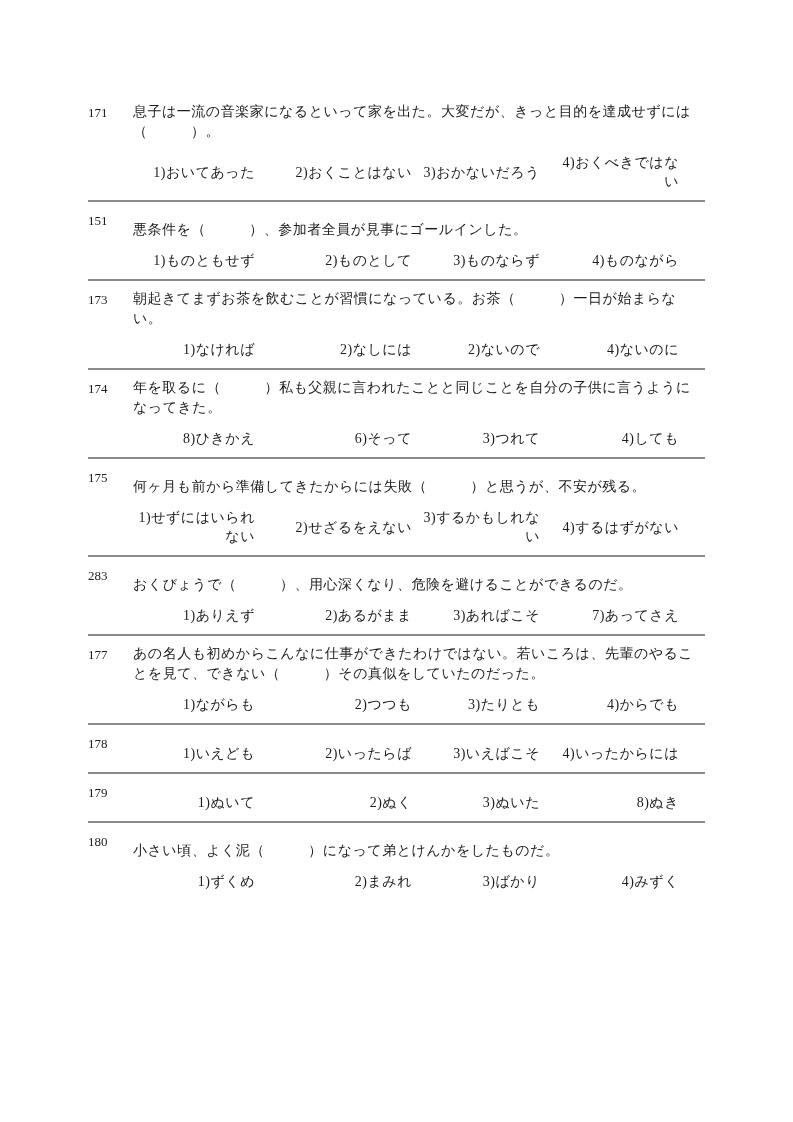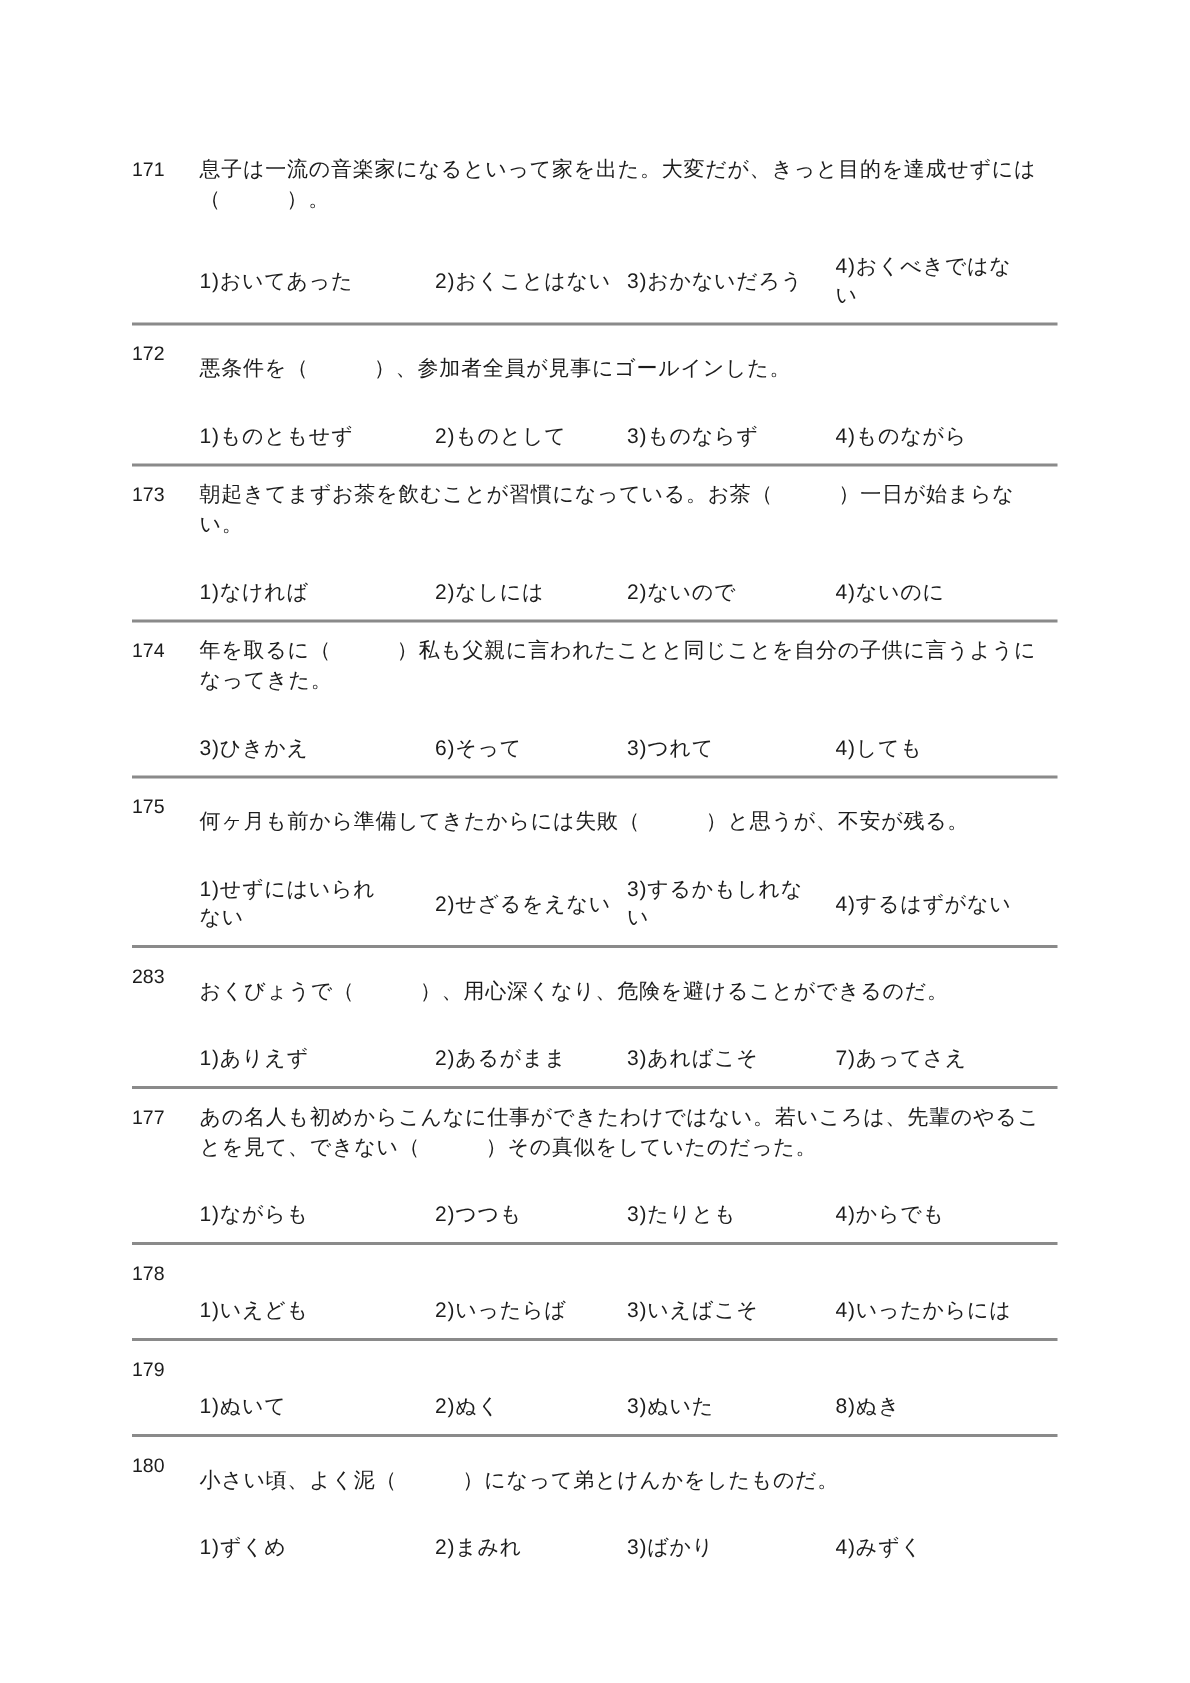--- a/index.html
+++ b/index.html
@@ -7,21 +7,21 @@
     padding: 0;
     background: #ffffff;
   }
   .page {
     position: relative;
     width: 793px;
     height: 1122px;
     background: #ffffff;
     box-sizing: border-box;
     padding: 102px 88px 0 88px;
-    font-family: Liberation Sans, sans-serif;
+    font-family: Liberation Serif, serif;
     color: #1c1c1c;
     overflow: hidden;
   }
   .q {
     display: grid;
     grid-template-columns: 45px 1fr;
     align-items: start;
   }
   .qnum {
     font-size: 13px;
@@ -33,22 +33,23 @@
     font-size: 14px;
     line-height: 20px;
     letter-spacing: 0.5px;
     word-break: break-all;
   }
   .q.raised .qtext { margin-top: 10px; }
   .opts {
     display: grid;
     grid-template-columns: 157px 128px 139px 1fr;
     align-items: center;
-    margin-top: 26px;
+    margin-top: 11px;
     margin-bottom: 2px;
+    text-align: right;
   }
   .opt {
     font-size: 14px;
     line-height: 19px;
     letter-spacing: 0.5px;
     word-break: break-all;
     max-width: 122px;
   }
   .rule {
     height: 2px;
@@ -70,21 +71,21 @@
         <div class="opt">1)おいてあった</div>
         <div class="opt">2)おくことはない</div>
         <div class="opt">3)おかないだろう</div>
         <div class="opt">4)おくべきではない</div>
       </div>
     </div>
   </div>
   <div class="rule"></div>
 
   <div class="q raised">
-    <div class="qnum">172</div>
+    <div class="qnum">151</div>
     <div class="qbody">
       <div class="qtext">悪条件を（　　　）、参加者全員が見事にゴールインした。</div>
       <div class="opts">
         <div class="opt">1)ものともせず</div>
         <div class="opt">2)ものとして</div>
         <div class="opt">3)ものならず</div>
         <div class="opt">4)ものながら</div>
       </div>
     </div>
   </div>
@@ -102,21 +103,21 @@
       </div>
     </div>
   </div>
   <div class="rule"></div>
 
   <div class="q">
     <div class="qnum">174</div>
     <div class="qbody">
       <div class="qtext">年を取るに（　　　）私も父親に言われたことと同じことを自分の子供に言うようになってきた。</div>
       <div class="opts">
-        <div class="opt">3)ひきかえ</div>
+        <div class="opt">8)ひきかえ</div>
         <div class="opt">6)そって</div>
         <div class="opt">3)つれて</div>
         <div class="opt">4)しても</div>
       </div>
     </div>
   </div>
   <div class="rule"></div>
 
   <div class="q raised">
     <div class="qnum">175</div>

